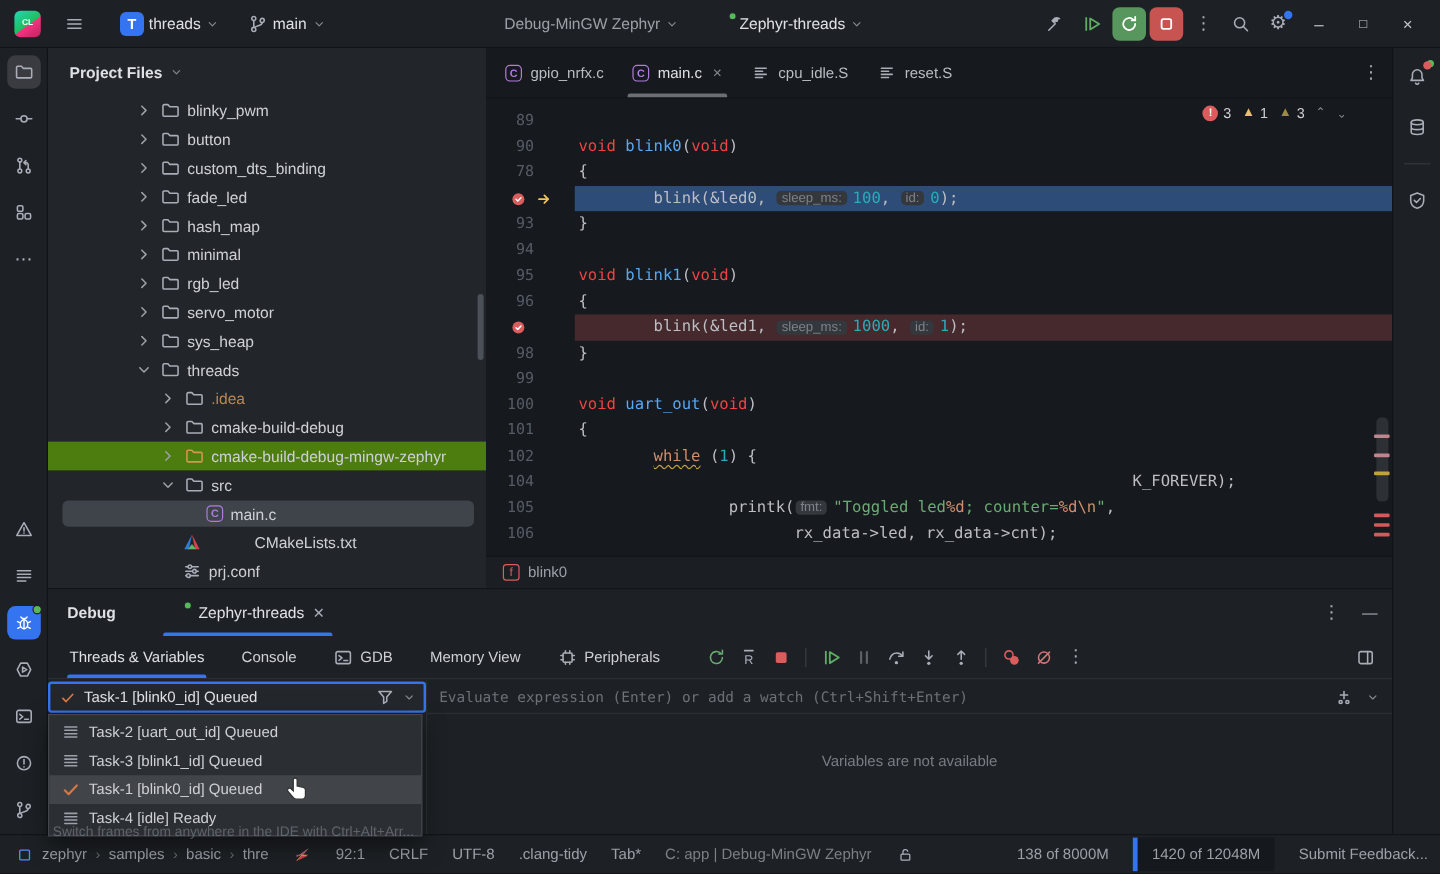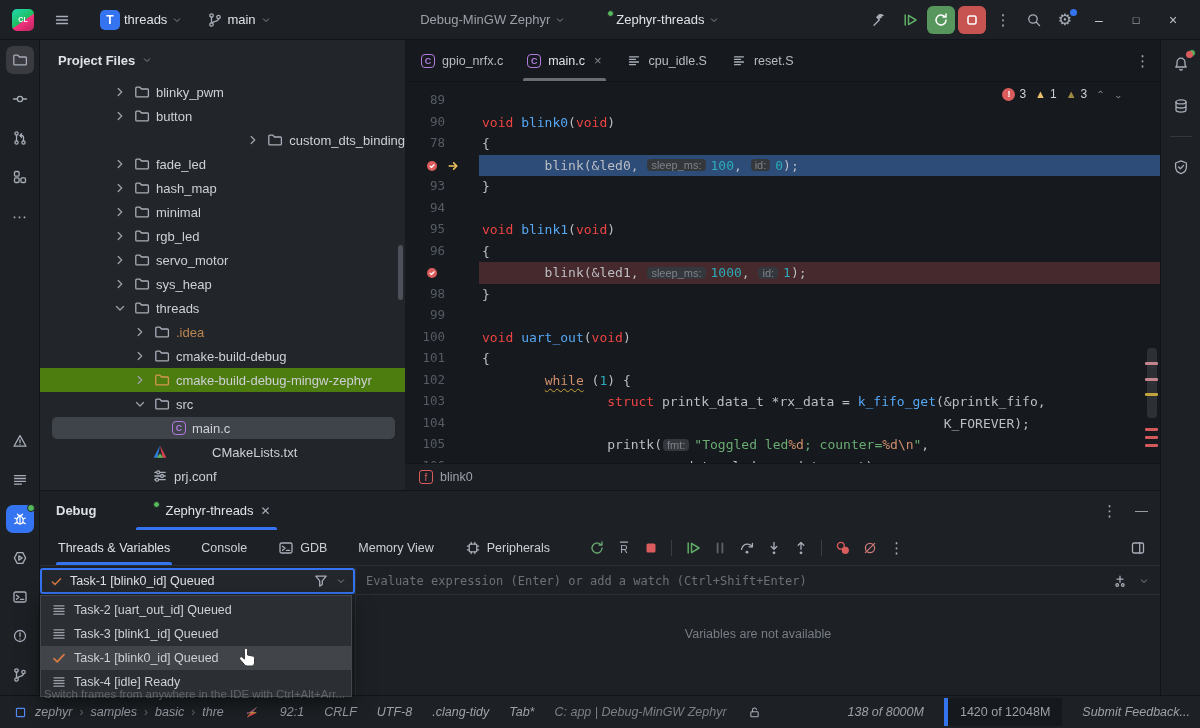--- a/index.html
+++ b/index.html
@@ -130,21 +130,21 @@
             font-family:"DejaVu Sans Mono","Liberation Mono",monospace;font-size:12px;color:#6c7178;}
   .vars-empty{position:absolute;left:0;right:0;top:60px;text-align:center;color:#787d85;font-size:12.5px;}
   .hdr-right{margin-left:auto;display:flex;align-items:center;gap:18px;}
   .gdot{position:absolute;right:-2px;top:-2px;width:7px;height:7px;border-radius:50%;background:#57b85c;border:1.5px solid #1d2125;}
 
   
   .statusbar{position:absolute;left:0;top:695px;width:1200px;height:33px;background:#1d2125;border-top:1px solid #111418;
              display:flex;align-items:center;padding:0 10px 0 12px;font-size:12.5px;color:#9da0a8;gap:20px;}
   .sb-crumbs{display:flex;align-items:center;gap:7px;}
   .sb-sep{color:#676c73;font-size:12px;}
-  .sb-item{white-space:nowrap;font-style:italic;}
+  .sb-item{white-space:nowrap;}
   .sb-dim{color:#7c8085;}
   .mem-cell{background:#15181c;border-left:4px solid #3574f0;padding:7px 12px;white-space:nowrap;}
 
   .cursor{position:absolute;left:236px;top:646px;width:24px;height:26px;z-index:50;pointer-events:none;}
 </style>
 </head>
 <body>
 
 <div class="app">
 
@@ -422,21 +422,21 @@
           <span class="chevron" style="color: rgb(157, 160, 168);"><svg viewBox="0 0 16 16" fill="none" stroke="currentColor" stroke-width="1.3" stroke-linecap="round" stroke-linejoin="round">
               <path d="M6.2 4.5 9.7 8l-3.5 3.5"></path>
             </svg></span>
           <span class="ic">
             <svg viewBox="0 0 16 16" fill="none" stroke="currentColor" stroke-width="1.3" stroke-linecap="round" stroke-linejoin="round">
               <path d="M1.8 4.2a1 1 0 0 1 1-1h3.1l1.6 1.8h6a.9.9 0 0 1 .9.9v6a1 1 0 0 1-1 1H2.8a1 1 0 0 1-1-1z"></path>
             </svg>
           </span>
           <span class="tree-label">button</span>
         </div>
-        <div class="tree-row" style="padding-left: 72px; justify-content: flex-end;">
+        <div class="tree-row" style="padding-left: 72px;">
           <span class="chevron" style="color: rgb(157, 160, 168);"><svg viewBox="0 0 16 16" fill="none" stroke="currentColor" stroke-width="1.3" stroke-linecap="round" stroke-linejoin="round">
               <path d="M6.2 4.5 9.7 8l-3.5 3.5"></path>
             </svg></span>
           <span class="ic">
             <svg viewBox="0 0 16 16" fill="none" stroke="currentColor" stroke-width="1.3" stroke-linecap="round" stroke-linejoin="round">
               <path d="M1.8 4.2a1 1 0 0 1 1-1h3.1l1.6 1.8h6a.9.9 0 0 1 .9.9v6a1 1 0 0 1-1 1H2.8a1 1 0 0 1-1-1z"></path>
             </svg>
           </span>
           <span class="tree-label">custom_dts_binding</span>
         </div>
@@ -725,26 +725,20 @@
             <div class="gutter-cell">
               <span class="lnum">101</span>
             </div>
             <div class="code-cell"><span class="tk-pl">{</span></div>
           </div>
           <div class="code-row">
             <div class="gutter-cell">
               <span class="lnum">102</span>
             </div>
             <div class="code-cell"><span class="tk-pl">        </span><span class="tk-kww">while</span><span class="tk-pl"> (</span><span class="tk-num">1</span><span class="tk-pl">) {</span></div>
-          </div>
-          <div class="code-row">
-            <div class="gutter-cell">
-              <span class="lnum">103</span>
-            </div>
-            <div class="code-cell"><span class="tk-pl">                </span><span class="tk-kw">struct</span><span class="tk-pl"> printk_data_t *rx_data = </span><span class="tk-fn">k_fifo_get</span><span class="tk-pl">(&amp;printk_fifo,</span></div>
           </div>
           <div class="code-row">
             <div class="gutter-cell">
               <span class="lnum">104</span>
             </div>
             <div class="code-cell"><span class="tk-pl">                                                           K_FOREVER);</span></div>
           </div>
           <div class="code-row">
             <div class="gutter-cell">
               <span class="lnum">105</span>

